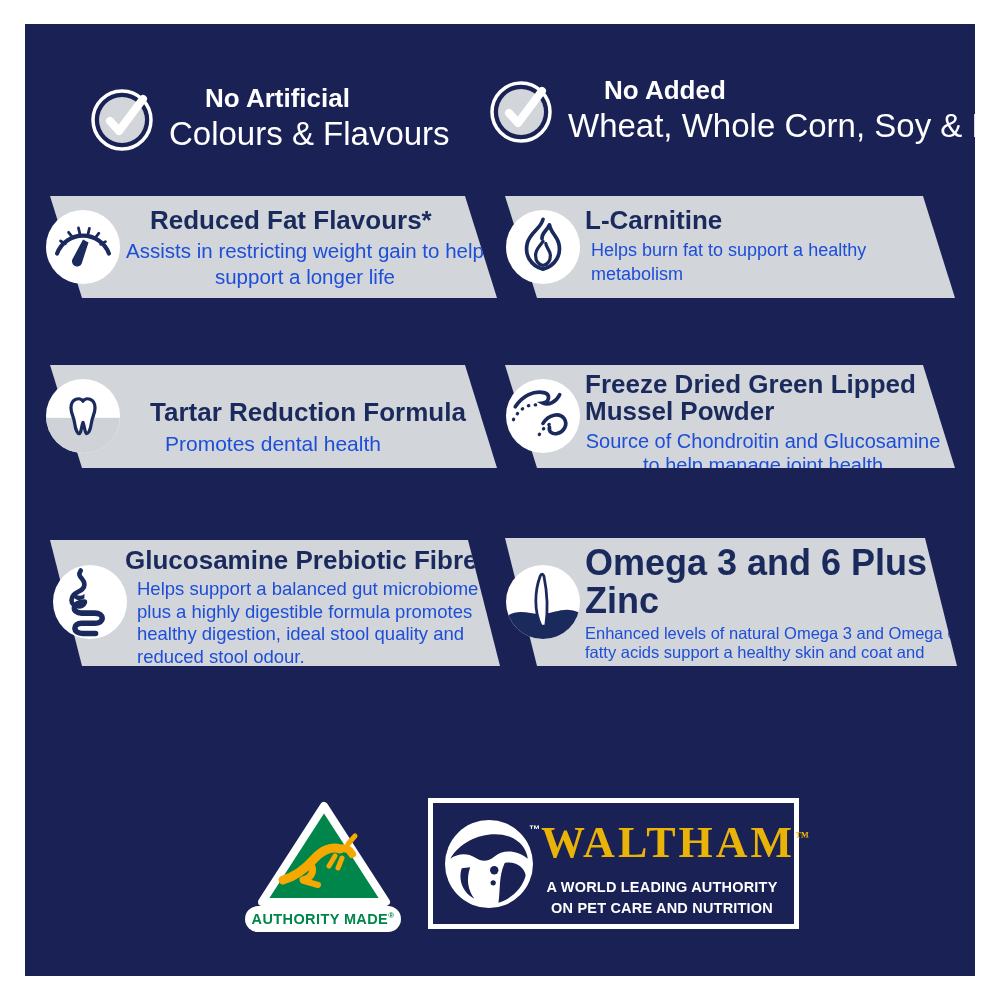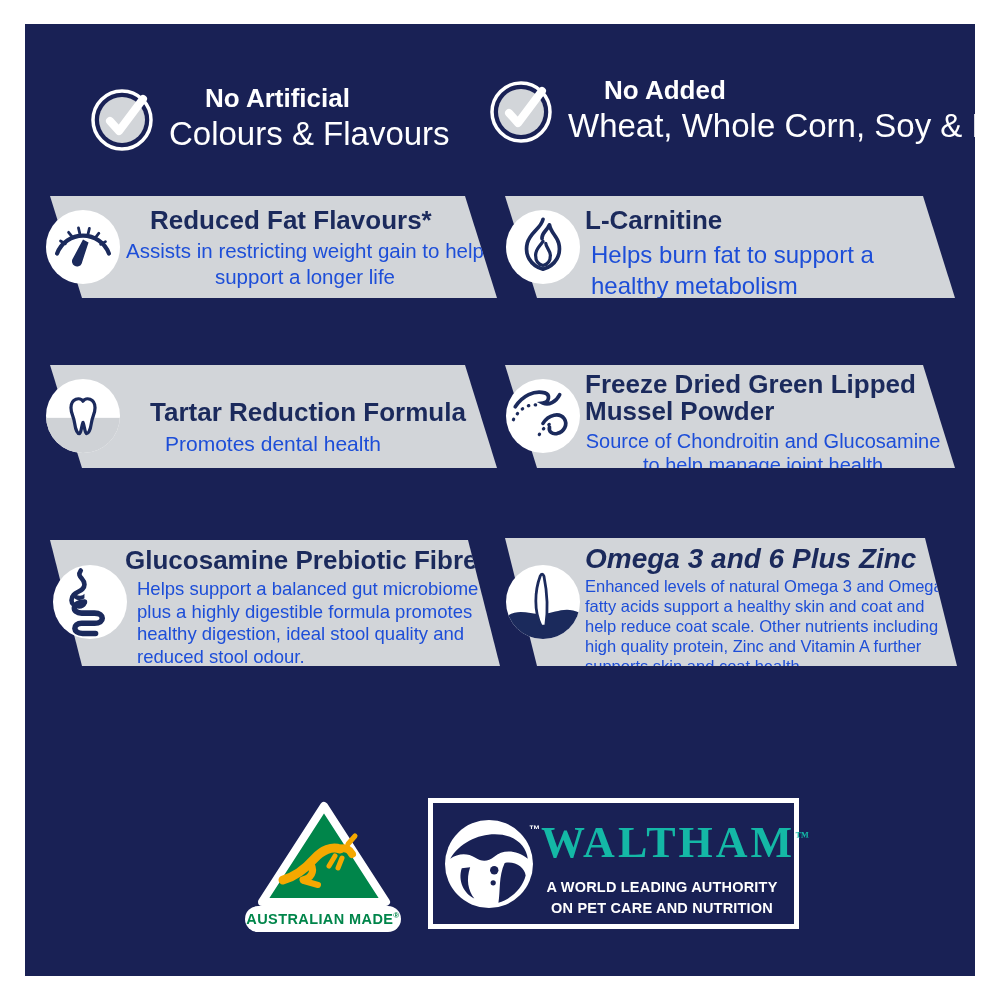--- a/index.html
+++ b/index.html
@@ -28,21 +28,21 @@
   .ausmade{position:absolute;left:226px;top:772px;width:146px;height:140px;}
   .ausmade-pill{position:absolute;left:-6px;top:110px;width:156px;height:26px;background:#ffffff;
                 border-radius:13px;display:flex;align-items:center;justify-content:center;}
   .ausmade-pill .lbl{color:#00854a;font-weight:bold;font-size:14.5px;letter-spacing:.4px;white-space:nowrap;}
   .ausmade-pill sup{font-size:8px;color:#00854a;vertical-align:super;}
 
   .waltham{position:absolute;left:403px;top:774px;width:371px;height:131px;background:#ffffff;}
   .waltham-inner{position:absolute;left:5px;top:5px;right:5px;bottom:5px;background:#192155;}
   .waltham-logo{position:absolute;left:12px;top:17px;width:88px;height:88px;}
   .waltham-tm1{position:absolute;left:96px;top:20px;color:#ffffff;font-size:11px;font-weight:bold;}
-  .waltham-word{position:absolute;left:108px;top:14px;width:246px;text-align:center;color:#14b8a6;
+  .waltham-word{position:absolute;left:108px;top:14px;width:246px;text-align:center;color:#eab308;
                 font-family:"Liberation Serif", serif;font-weight:bold;font-size:44px;letter-spacing:3px;
                 white-space:nowrap;}
   .waltham-word sup{font-size:14px;letter-spacing:0;}
   .waltham-tag{position:absolute;left:104px;top:74px;width:250px;text-align:center;color:#ffffff;
                font-weight:bold;font-size:14.5px;line-height:1.45;letter-spacing:.2px;white-space:nowrap;}
 </style>
 </head>
 <body>
 
 <div class="page">
@@ -89,21 +89,21 @@
           <line x1="57.2" y1="25.1" x2="53.5" y2="29.8"></line>
           <line x1="64.3" y1="34.2" x2="59.1" y2="37.2"></line>
         </g>
         <path d="M40,32 L46,35 L38.5,58 A5.5,5.5 0 1 1 29,52.5 Z" fill="#1b2a5c"></path>
       </svg>
     </div>
 
     <div class="banner" style="left:480px;top:172px;width:450px;height:102px;">
       <div class="b-text" style="left:80px;right:14px;padding-top:11px;">
         <p class="b-title">L-Carnitine</p>
-        <p class="b-body" style="font-size:24px;line-height:1.3;margin-top:5px;padding-left:6px;max-width:345px;">Helps burn fat to support a healthy metabolism</p>
+        <p class="b-body" style="font-size:18px;line-height:1.3;margin-top:5px;padding-left:6px;max-width:345px;">Helps burn fat to support a healthy metabolism</p>
       </div>
     </div>
     <div class="icon-badge" style="left:481px;top:186px;">
       <svg width="74" height="74" viewBox="0 0 80 80">
         <path d="M40,10 C38,20 26,24 23,36 C20,48 26,60 40,64 C54,60 60,48 57,36 C55,28 48,24 47,16 C44,23 38,25 39,31" fill="none" stroke="#1b2a5c" stroke-width="4" stroke-linecap="round" stroke-linejoin="round"></path>
         <path d="M40,34 C36,40 32,42 32,49 C32,55 35,59 40,60 C45,59 48,55 48,49 C48,44 43,40 43,36" fill="none" stroke="#1b2a5c" stroke-width="3.5" stroke-linecap="round" stroke-linejoin="round"></path>
       </svg>
     </div>
 
     <div class="banner" style="left:25px;top:341px;width:447px;height:103px;">
@@ -143,21 +143,21 @@
     <div class="icon-badge" style="left:28px;top:541px;">
       <svg width="74" height="74" viewBox="0 0 80 80">
         <path d="M30,6 C25,13 34,14 34,21 C34,30 20,28 20,38 C20,46 34,47 34,40" fill="none" stroke="#1b2a5c" stroke-width="5" stroke-linecap="round"></path>
         <path d="M22,30 C26,34 32,34 34,31 L34,36 C30,39 25,38 22,35 Z" fill="#1b2a5c"></path>
         <path d="M34,40 C20,40 20,52 31,52 L45,52 C56,52 56,63 45,63 L31,63 C21,63 21,74 32,74 L46,74" fill="none" stroke="#1b2a5c" stroke-width="6" stroke-linecap="round"></path>
       </svg>
     </div>
 
     <div class="banner" style="left:480px;top:514px;width:452px;height:128px;">
       <div class="b-text" style="left:80px;right:0px;padding-top:6px;">
-        <p class="b-title" style="font-size:28px;font-style:italic;">Omega 3 and 6 Plus Zinc</p>
+        <p class="b-title" style="font-size:36px;">Omega 3 and 6 Plus Zinc</p>
         <p class="b-body" style="font-size:16.5px;line-height:1.2;margin-top:4px;max-width:372px;">Enhanced levels of natural Omega 3 and Omega 6 fatty acids support a healthy skin and coat and help reduce coat scale. Other nutrients including high quality protein, Zinc and Vitamin A further supports skin and coat health.</p>
       </div>
     </div>
     <div class="icon-badge" style="left:481px;top:541px;">
       <svg width="74" height="74" viewBox="0 0 80 80">
         <path d="M0,56 C14,46 26,54 40,53 C54,52 64,44 80,52 L80,80 L0,80 Z" fill="#1b2a5c"></path>
         <path d="M38,66 C30,50 31,28 37,12 C38,9 40,9 41,12 C45,32 45,52 43,66 Z" fill="#ffffff" stroke="#1b2a5c" stroke-width="3" stroke-linejoin="round"></path>
       </svg>
     </div>
 
@@ -168,21 +168,21 @@
           <path d="M32,84 C46,80 55,72 63,63 C71,54 81,50 89,53" stroke-width="9"></path>
           <path d="M89,53 C95,51 99,54 101,58" stroke-width="8"></path>
           <path d="M97,48 L104,40" stroke-width="5"></path>
           <path d="M84,60 L78,70" stroke-width="5"></path>
           <path d="M91,62 L87,72" stroke-width="5"></path>
           <path d="M60,68 C64,76 60,82 52,84" stroke-width="7"></path>
           <path d="M53,85 L67,89" stroke-width="6"></path>
         </g>
       </svg>
       <div class="ausmade-pill">
-        <span class="lbl"><span>AUSTRALIAN MADE</span><sup>®</sup></span>
+        <span class="lbl"><span>AUTHORITY MADE</span><sup>®</sup></span>
       </div>
     </div>
 
     <div class="waltham">
       <div class="waltham-inner">
         <svg class="waltham-logo" viewBox="0 0 84 84">
           <circle cx="42" cy="42" r="42" fill="#ffffff"></circle>
           <path d="M5,37 C16,18 42,9 62,16 C72,20 78,28 79,37 C68,28 55,28 47,35 C41,40 35,40 29,36 C21,31 12,32 5,37 Z" fill="#192155"></path>
           <path d="M57,41 C67,39 76,45 77,53 C74,65 64,75 51,79 C53,67 51,54 57,41 Z" fill="#192155"></path>
           <path d="M24,45 C20,57 22,67 28,75 C18,70 12,58 16,46 Z" fill="#192155"></path>

